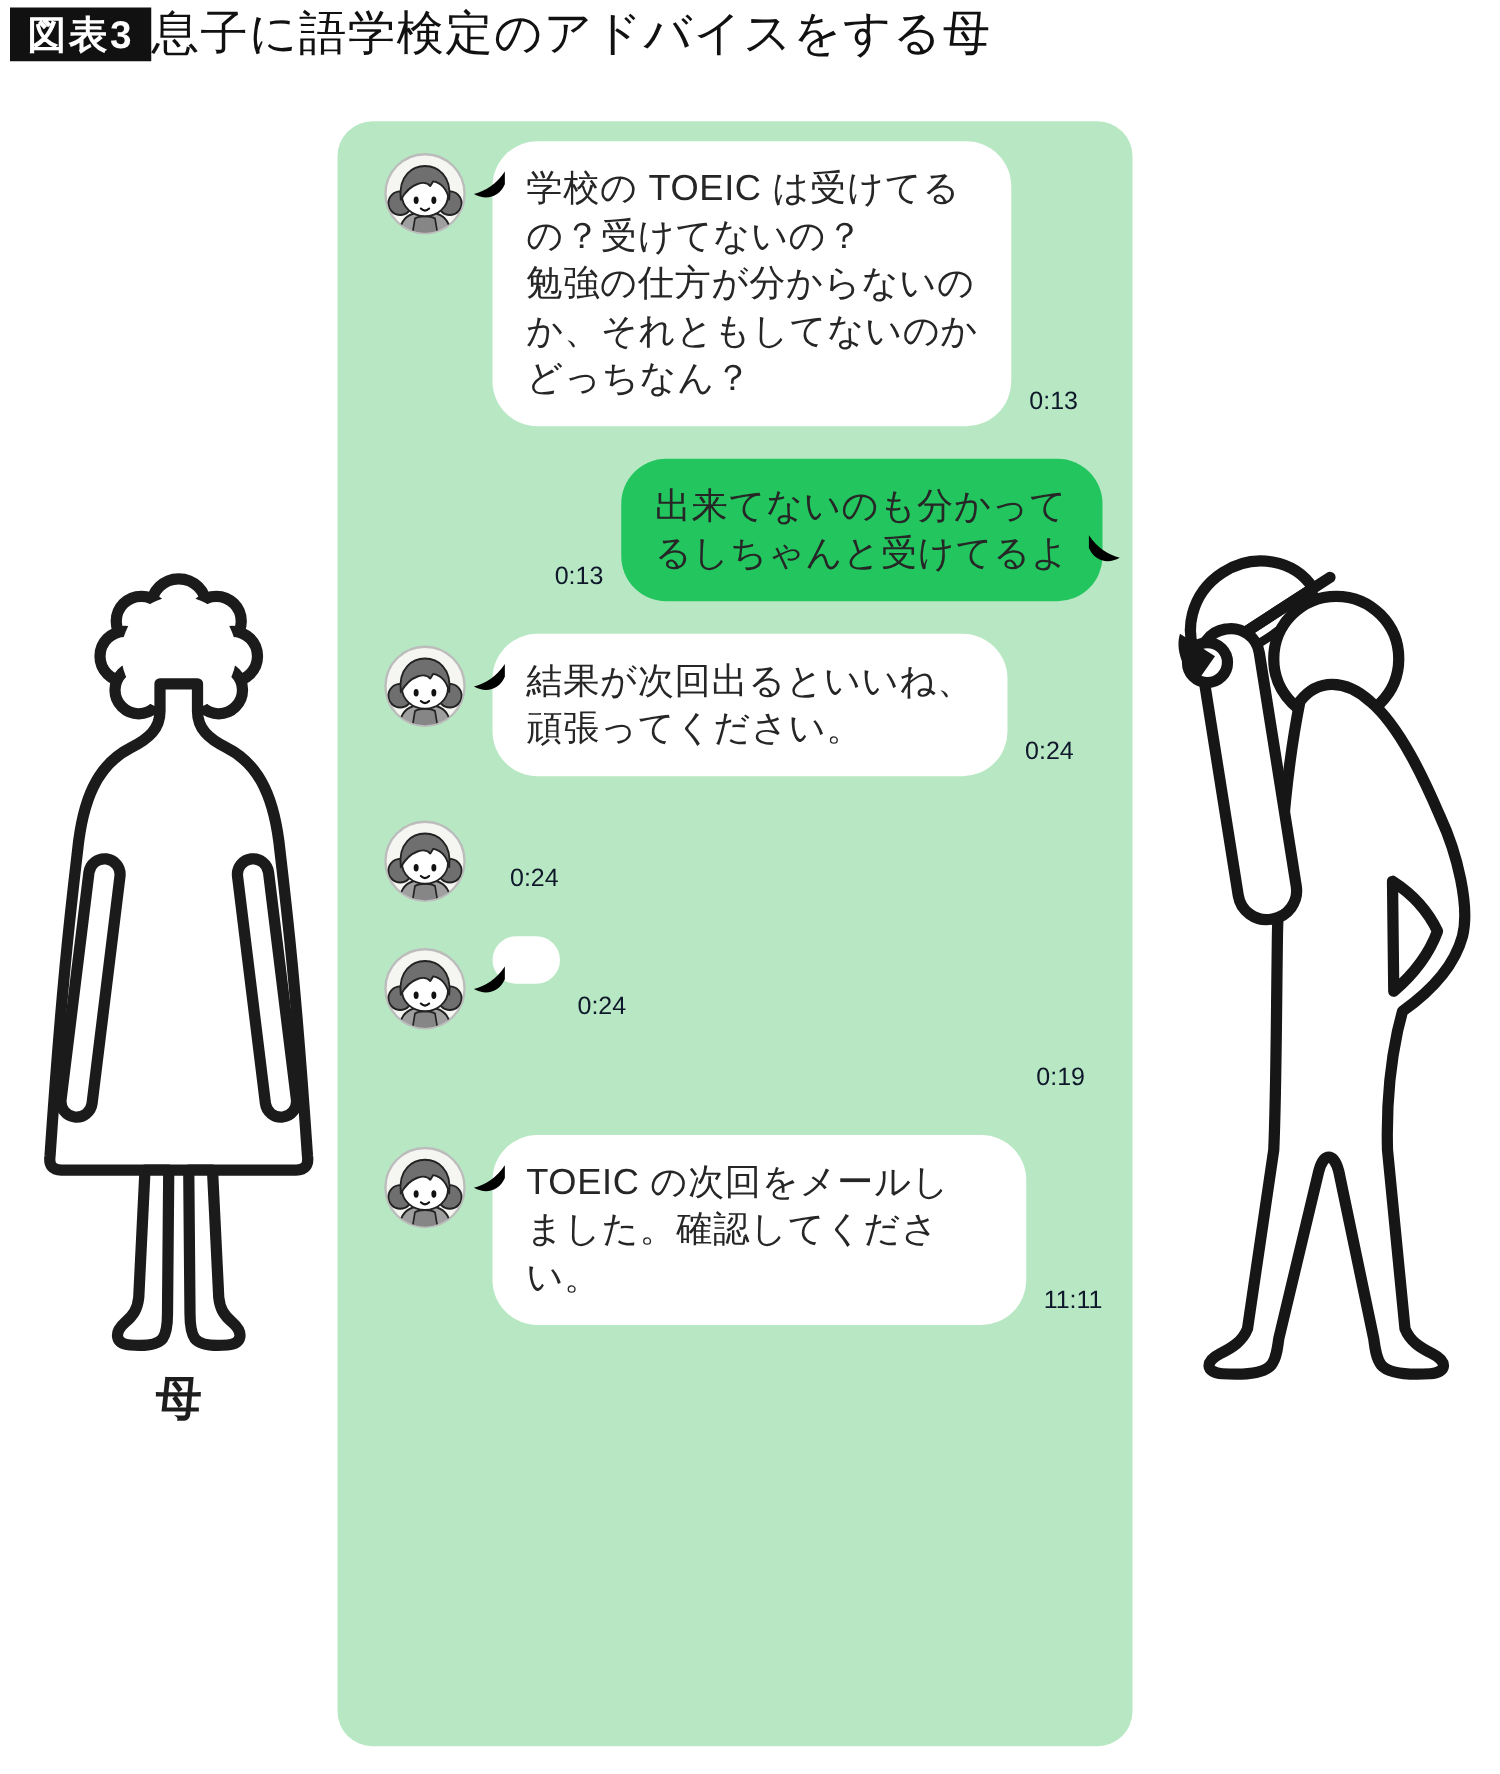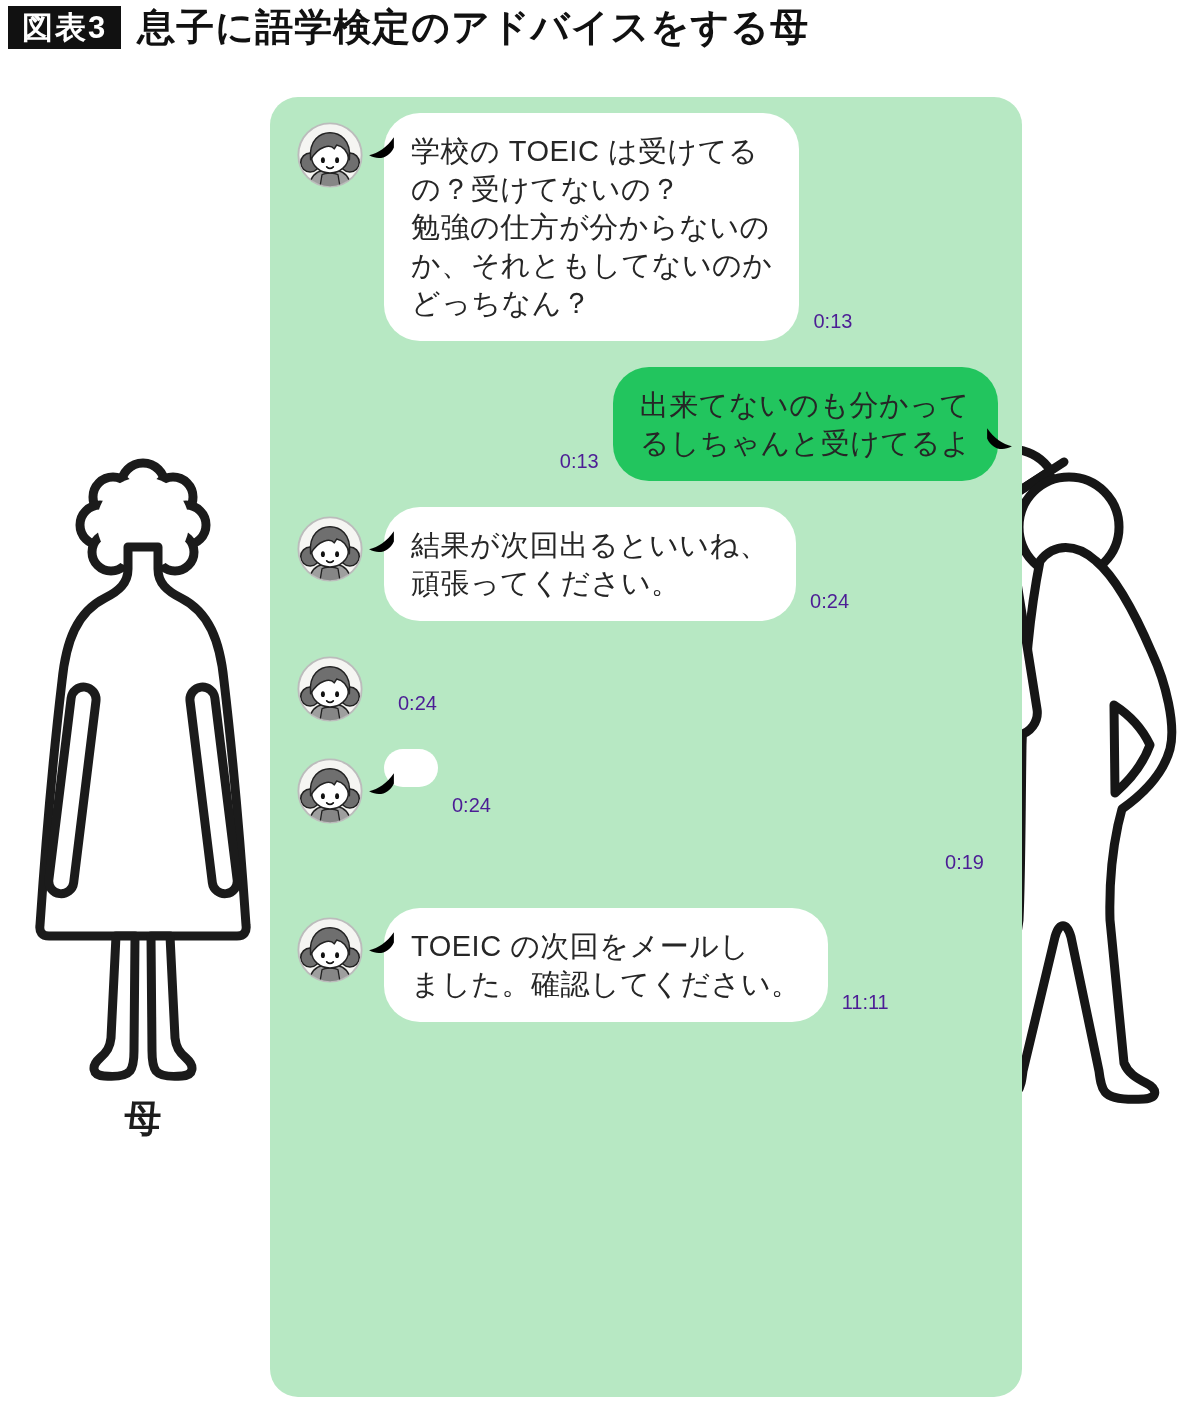--- a/index.html
+++ b/index.html
@@ -2,40 +2,40 @@
 <html lang="ja"><head>
 <meta charset="utf-8">
 <style>
   html,body{margin:0;padding:0;}
   body{
     width:1200px;height:1419px;position:relative;background:#ffffff;
     font-family:"Liberation Sans","DejaVu Sans",sans-serif;
     overflow:hidden;
   }
   
-  .fig-header{position:absolute;top:6px;left:8px;display:flex;align-items:center;gap:16px;justify-content:space-between;}
+  .fig-header{position:absolute;top:6px;left:8px;display:flex;align-items:center;justify-content:space-between;}
   .badge{background:#111111;color:#ffffff;font-size:31px;font-weight:bold;
          padding:6px 14px;letter-spacing:2px;line-height:1;}
-  .title{font-size:38px;font-weight:bold;margin:0;color:#111111;letter-spacing:1px;line-height:1.1;}
+  .title{font-size:38px;font-weight:normal;margin:0;color:#111111;letter-spacing:1px;line-height:1.1;}
   
   .chat-panel{
-    position:absolute;left:270px;top:97px;width:752px;height:1300px;
+    position:absolute;left:270px;top:97px;width:636px;height:1300px;
     background:#b7e8c3;border-radius:28px;box-sizing:border-box;
-    padding:16px 24px 18px 26px;display:flex;flex-direction:column;gap:26px;
+    padding:16px 24px 18px 36px;display:flex;flex-direction:column;gap:26px;
   }
   .row{display:flex;align-items:flex-start;}
   .row.received{justify-content:flex-start;}
   .row.sent{justify-content:flex-end;}
   .avatar{width:68px;height:68px;flex:none;margin:8px 20px 0 0;}
   .avatar svg{display:block;width:100%;height:100%;}
   .bubble{position:relative;border-radius:36px;padding:19px 27px;}
   .bubble.white{background:#ffffff;}
   .bubble.purple{background:#22c55e;font-family:Liberation Serif, serif;}
   .txt{margin:0;font-size:29px;line-height:38px;color:#262626;white-space:pre-line;letter-spacing:0.5px;}
-  .time{font-size:20px;color:#4c1d95;align-self:flex-end;margin-bottom:8px;flex:none;}
+  .time{font-size:20px;color:#0f172a;align-self:flex-end;margin-bottom:8px;flex:none;}
   .row.received .time{margin-left:14px;}
   .row.sent .time{margin-right:14px;}
   .tail{position:absolute;width:27px;height:27px;}
   .tail svg{display:block;width:100%;height:100%;}
   .tail-left{left:-16px;top:22px;}
   .tail-right{right:-15px;top:52%;}
   
   .figure{position:absolute;text-align:center;}
   .figure-left{left:22px;top:455px;width:242px;}
   .figure-right{left:912px;top:415px;width:272px;}

